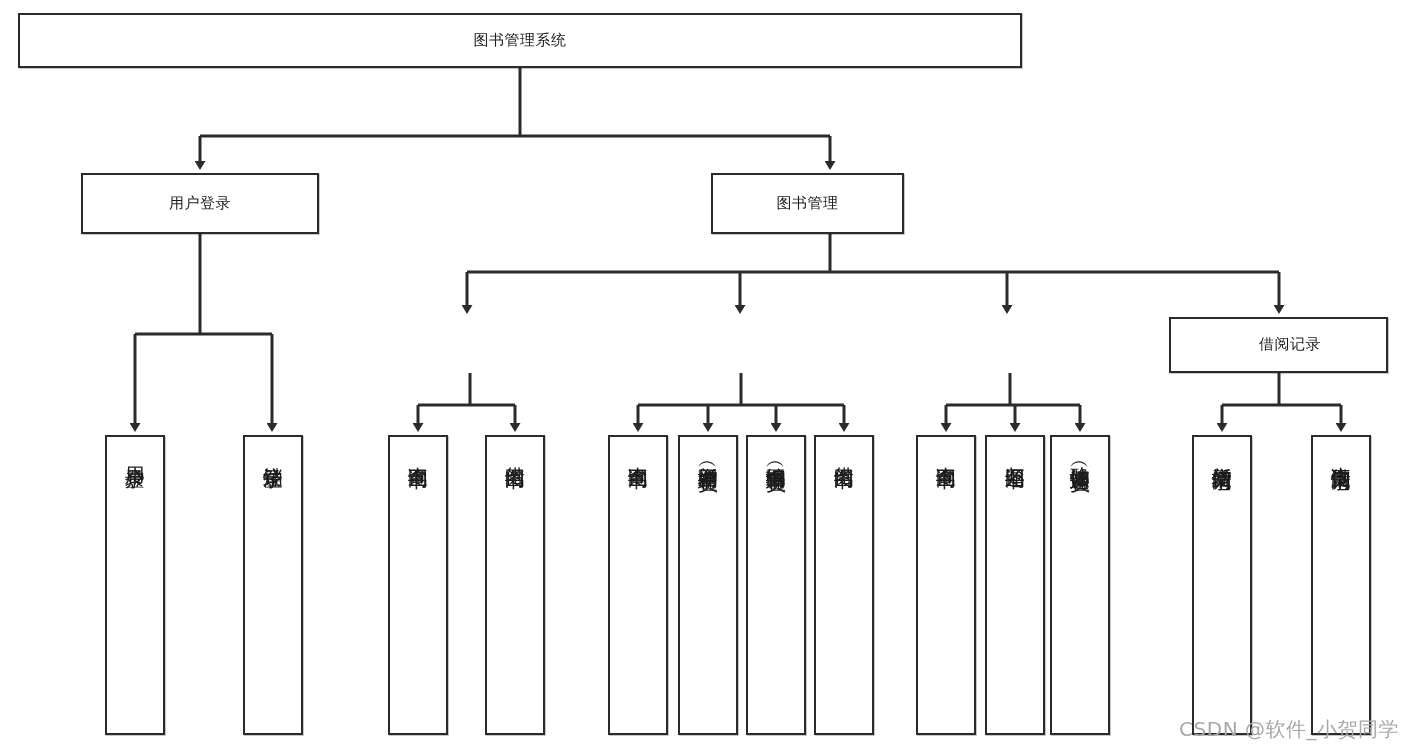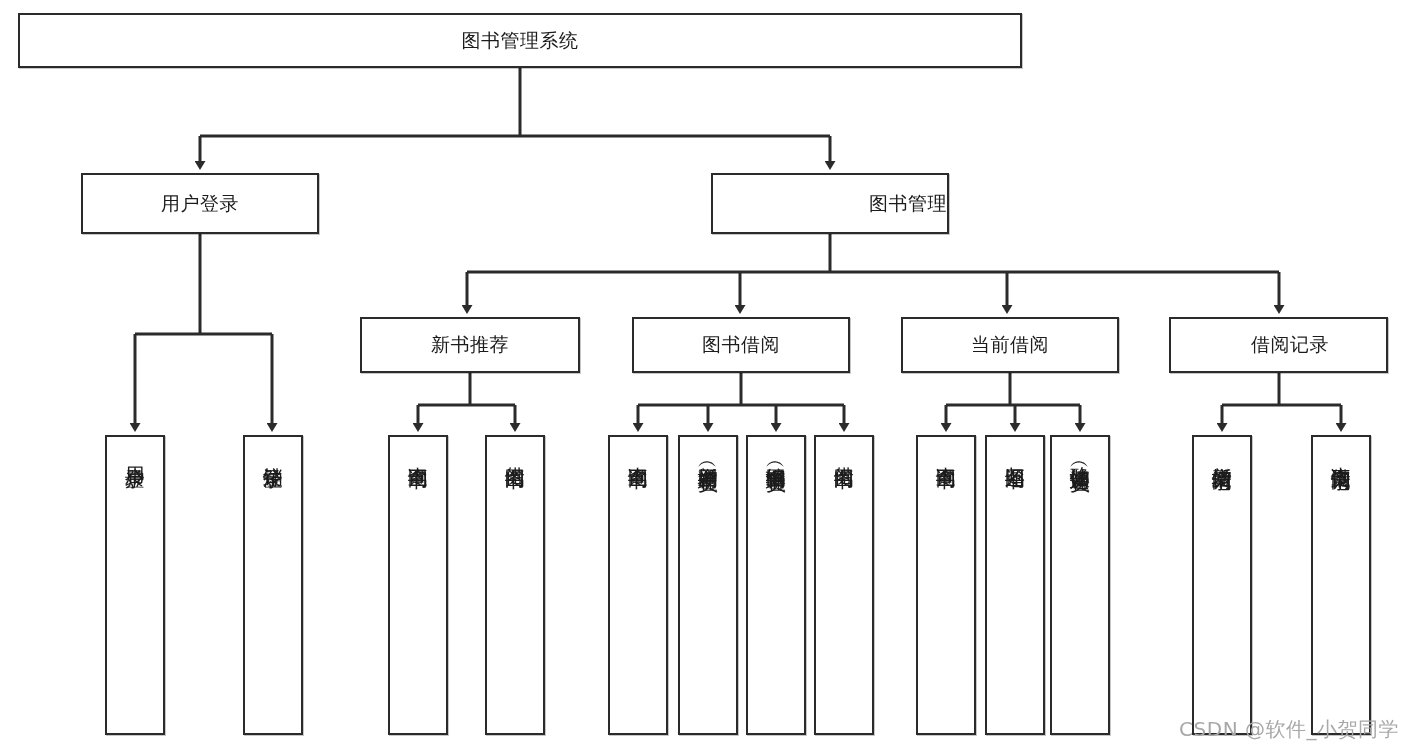--- a/index.html
+++ b/index.html
@@ -27,21 +27,21 @@
     box-sizing: border-box;
     border: 2px solid #2b2b2b;
     background: #ffffff;
     display: flex;
     align-items: center;
     justify-content: center;
     box-shadow: 1px 1px 0 0 rgba(0,0,0,0.22);
   }
   .node-label {
     color: #1c1c1c;
-    font-size: 19px;
+    font-size: 15px;
     line-height: 1.05;
     letter-spacing: 0.5px;
     text-align: center;
     white-space: nowrap;
   }
   .node.vertical {
     align-items: flex-start;
     justify-content: center;
     padding-top: 14px;
   }
@@ -120,35 +120,26 @@
   </svg>
 
   <div class="node" style="left: 18px; top: 13px; width: 1004px; height: 55px;">
     <span class="node-label">图书管理系统</span>
   </div>
 
   <div class="node" style="left: 81px; top: 173px; width: 238px; height: 61px;">
     <span class="node-label">用户登录</span>
   </div>
 
-  <div class="node" style="left: 711px; top: 173px; width: 238px; height: 61px; justify-content: flex-end;">
+  <div class="node" style="left: 711px; top: 173px; width: 193px; height: 61px;">
     <span class="node-label">图书管理</span>
   </div>
 
-  <div class="node" style="left: 360px; top: 317px; width: 220px; height: 56px;">
-    <span class="node-label">新书推荐</span>
-  </div>
 
-  <div class="node" style="left: 632px; top: 317px; width: 218px; height: 56px;">
-    <span class="node-label">图书借阅</span>
-  </div>
 
-  <div class="node" style="left: 901px; top: 317px; width: 218px; height: 56px;">
-    <span class="node-label">当前借阅</span>
-  </div>
 
   <div class="node" style="left: 1169px; top: 317px; width: 219px; height: 56px; padding-left: 23px;">
     <span class="node-label">借阅记录</span>
   </div>
 
   <div class="node vertical" style="left: 105px; top: 435px; width: 60px; height: 300px;">
     <span class="node-label">用户登录</span>
   </div>
 
   <div class="node vertical" style="left: 243px; top: 435px; width: 60px; height: 300px;">

